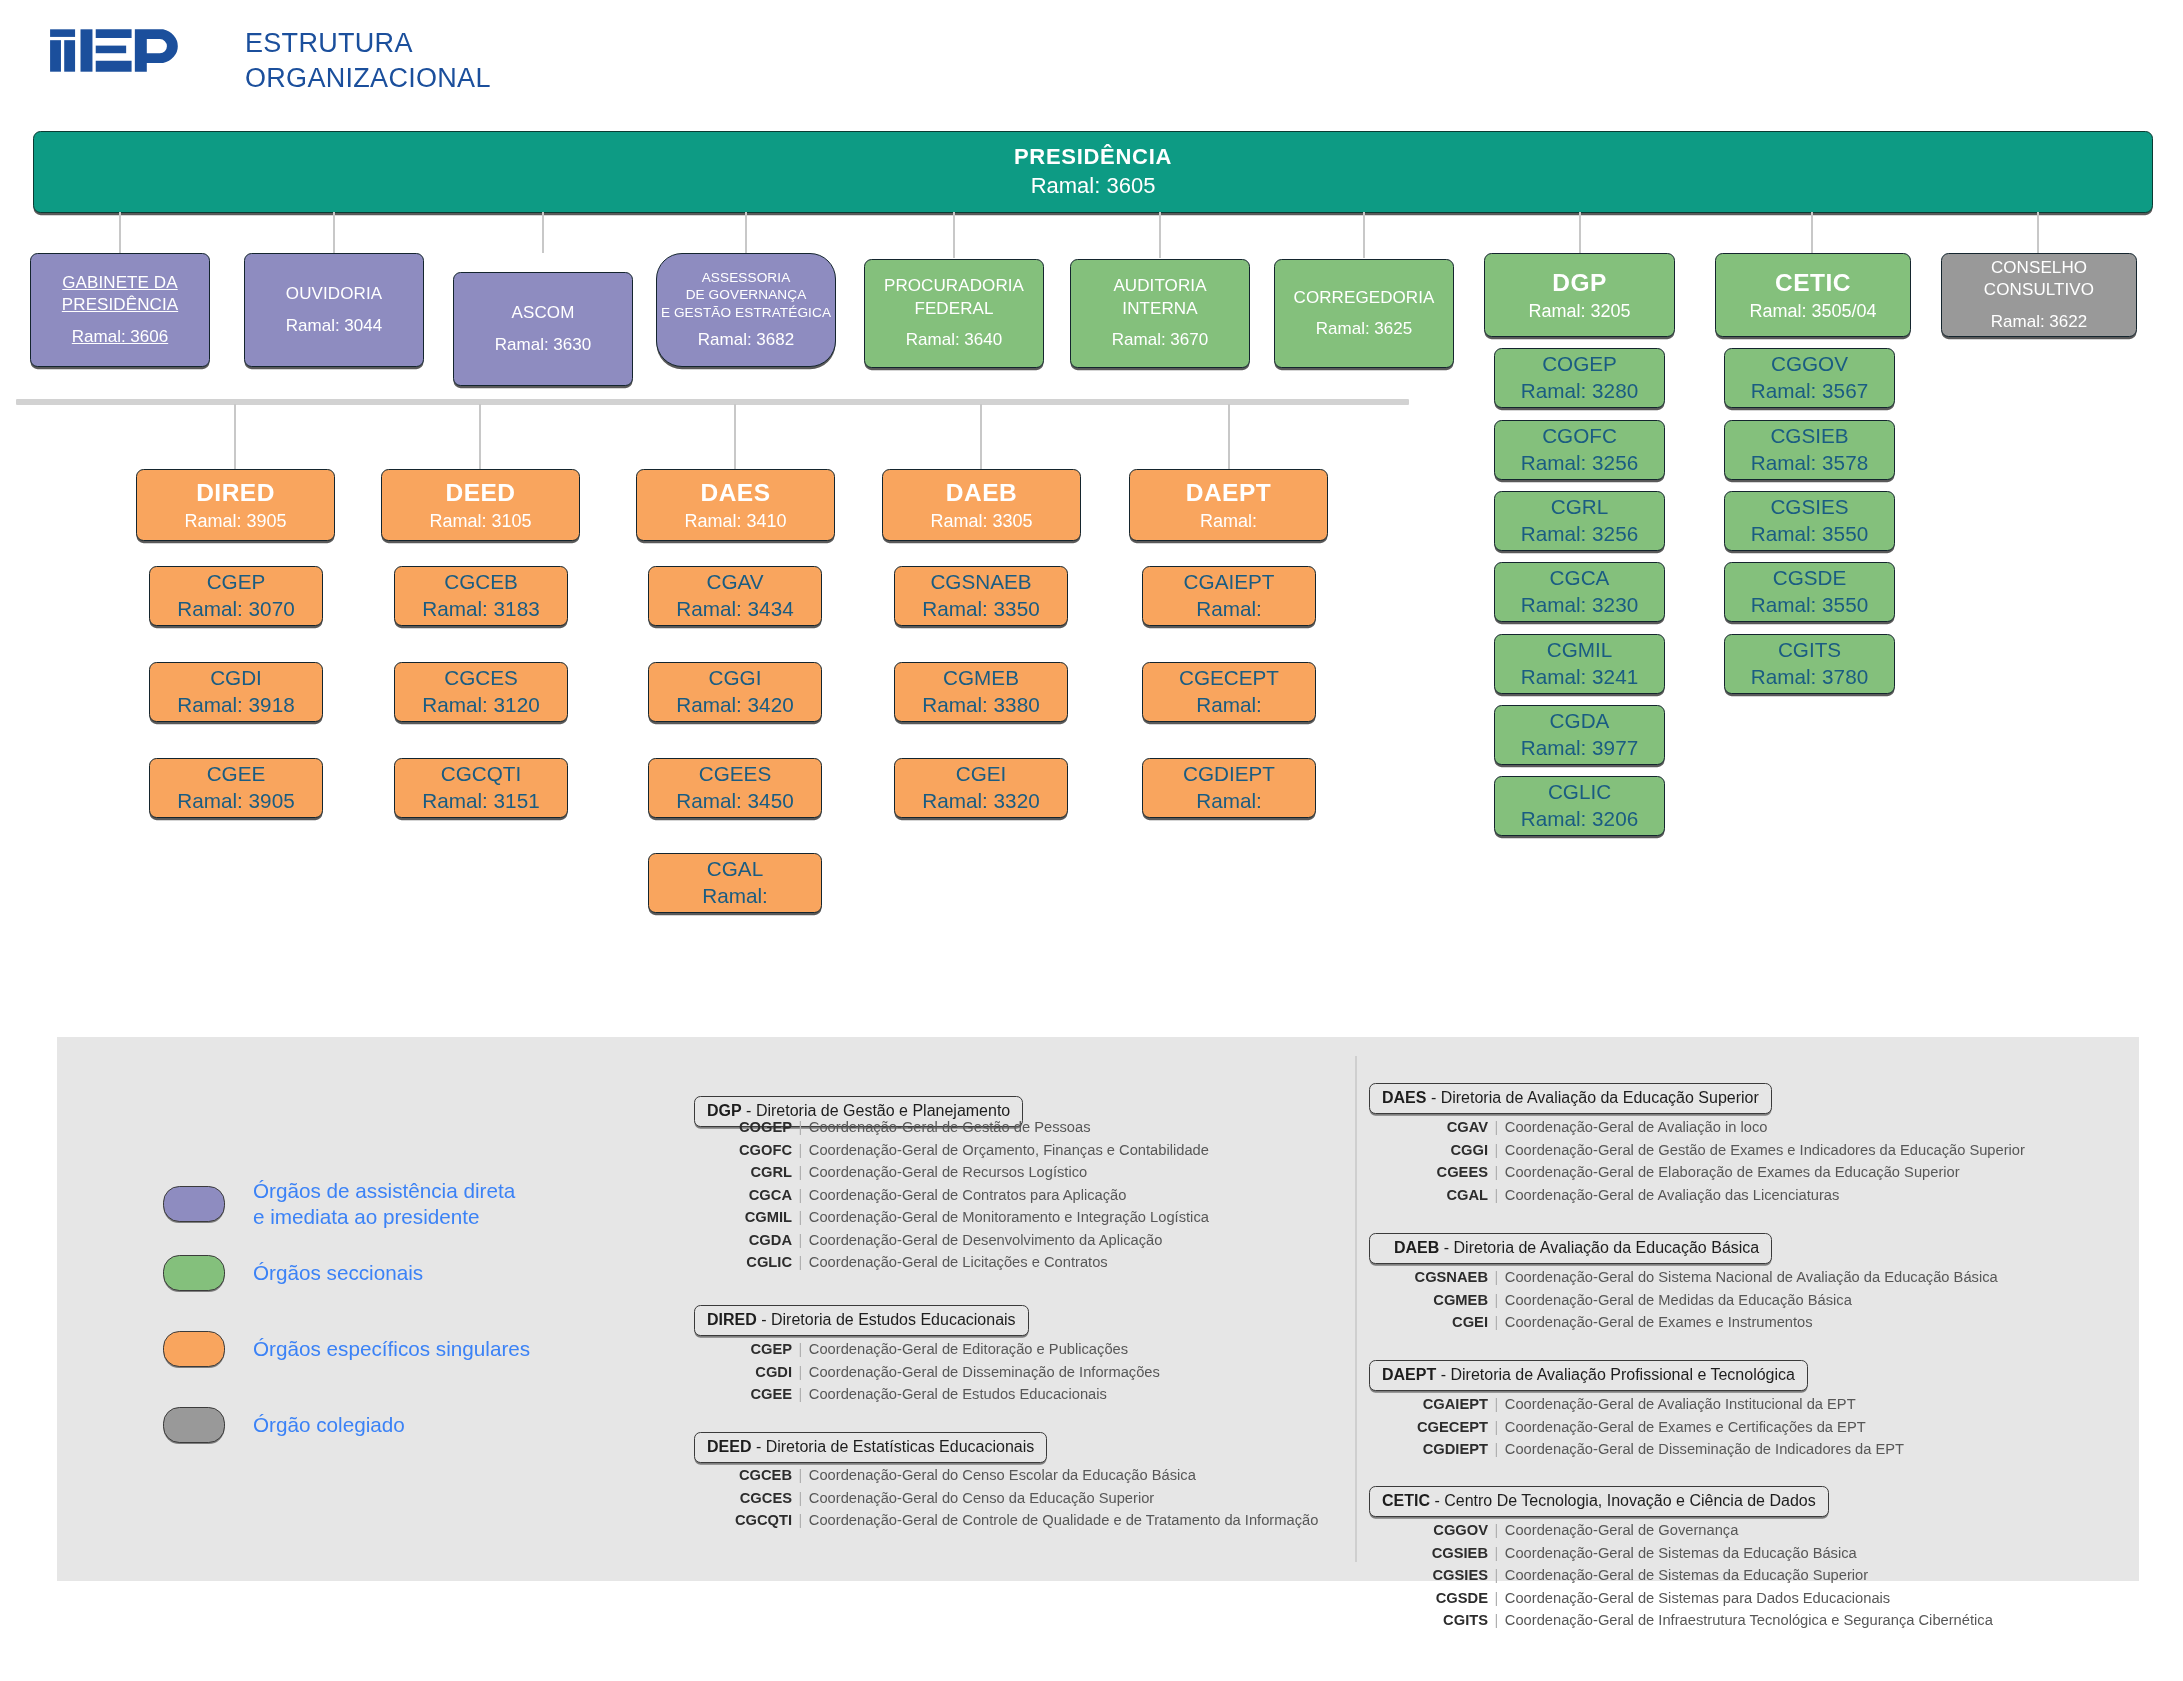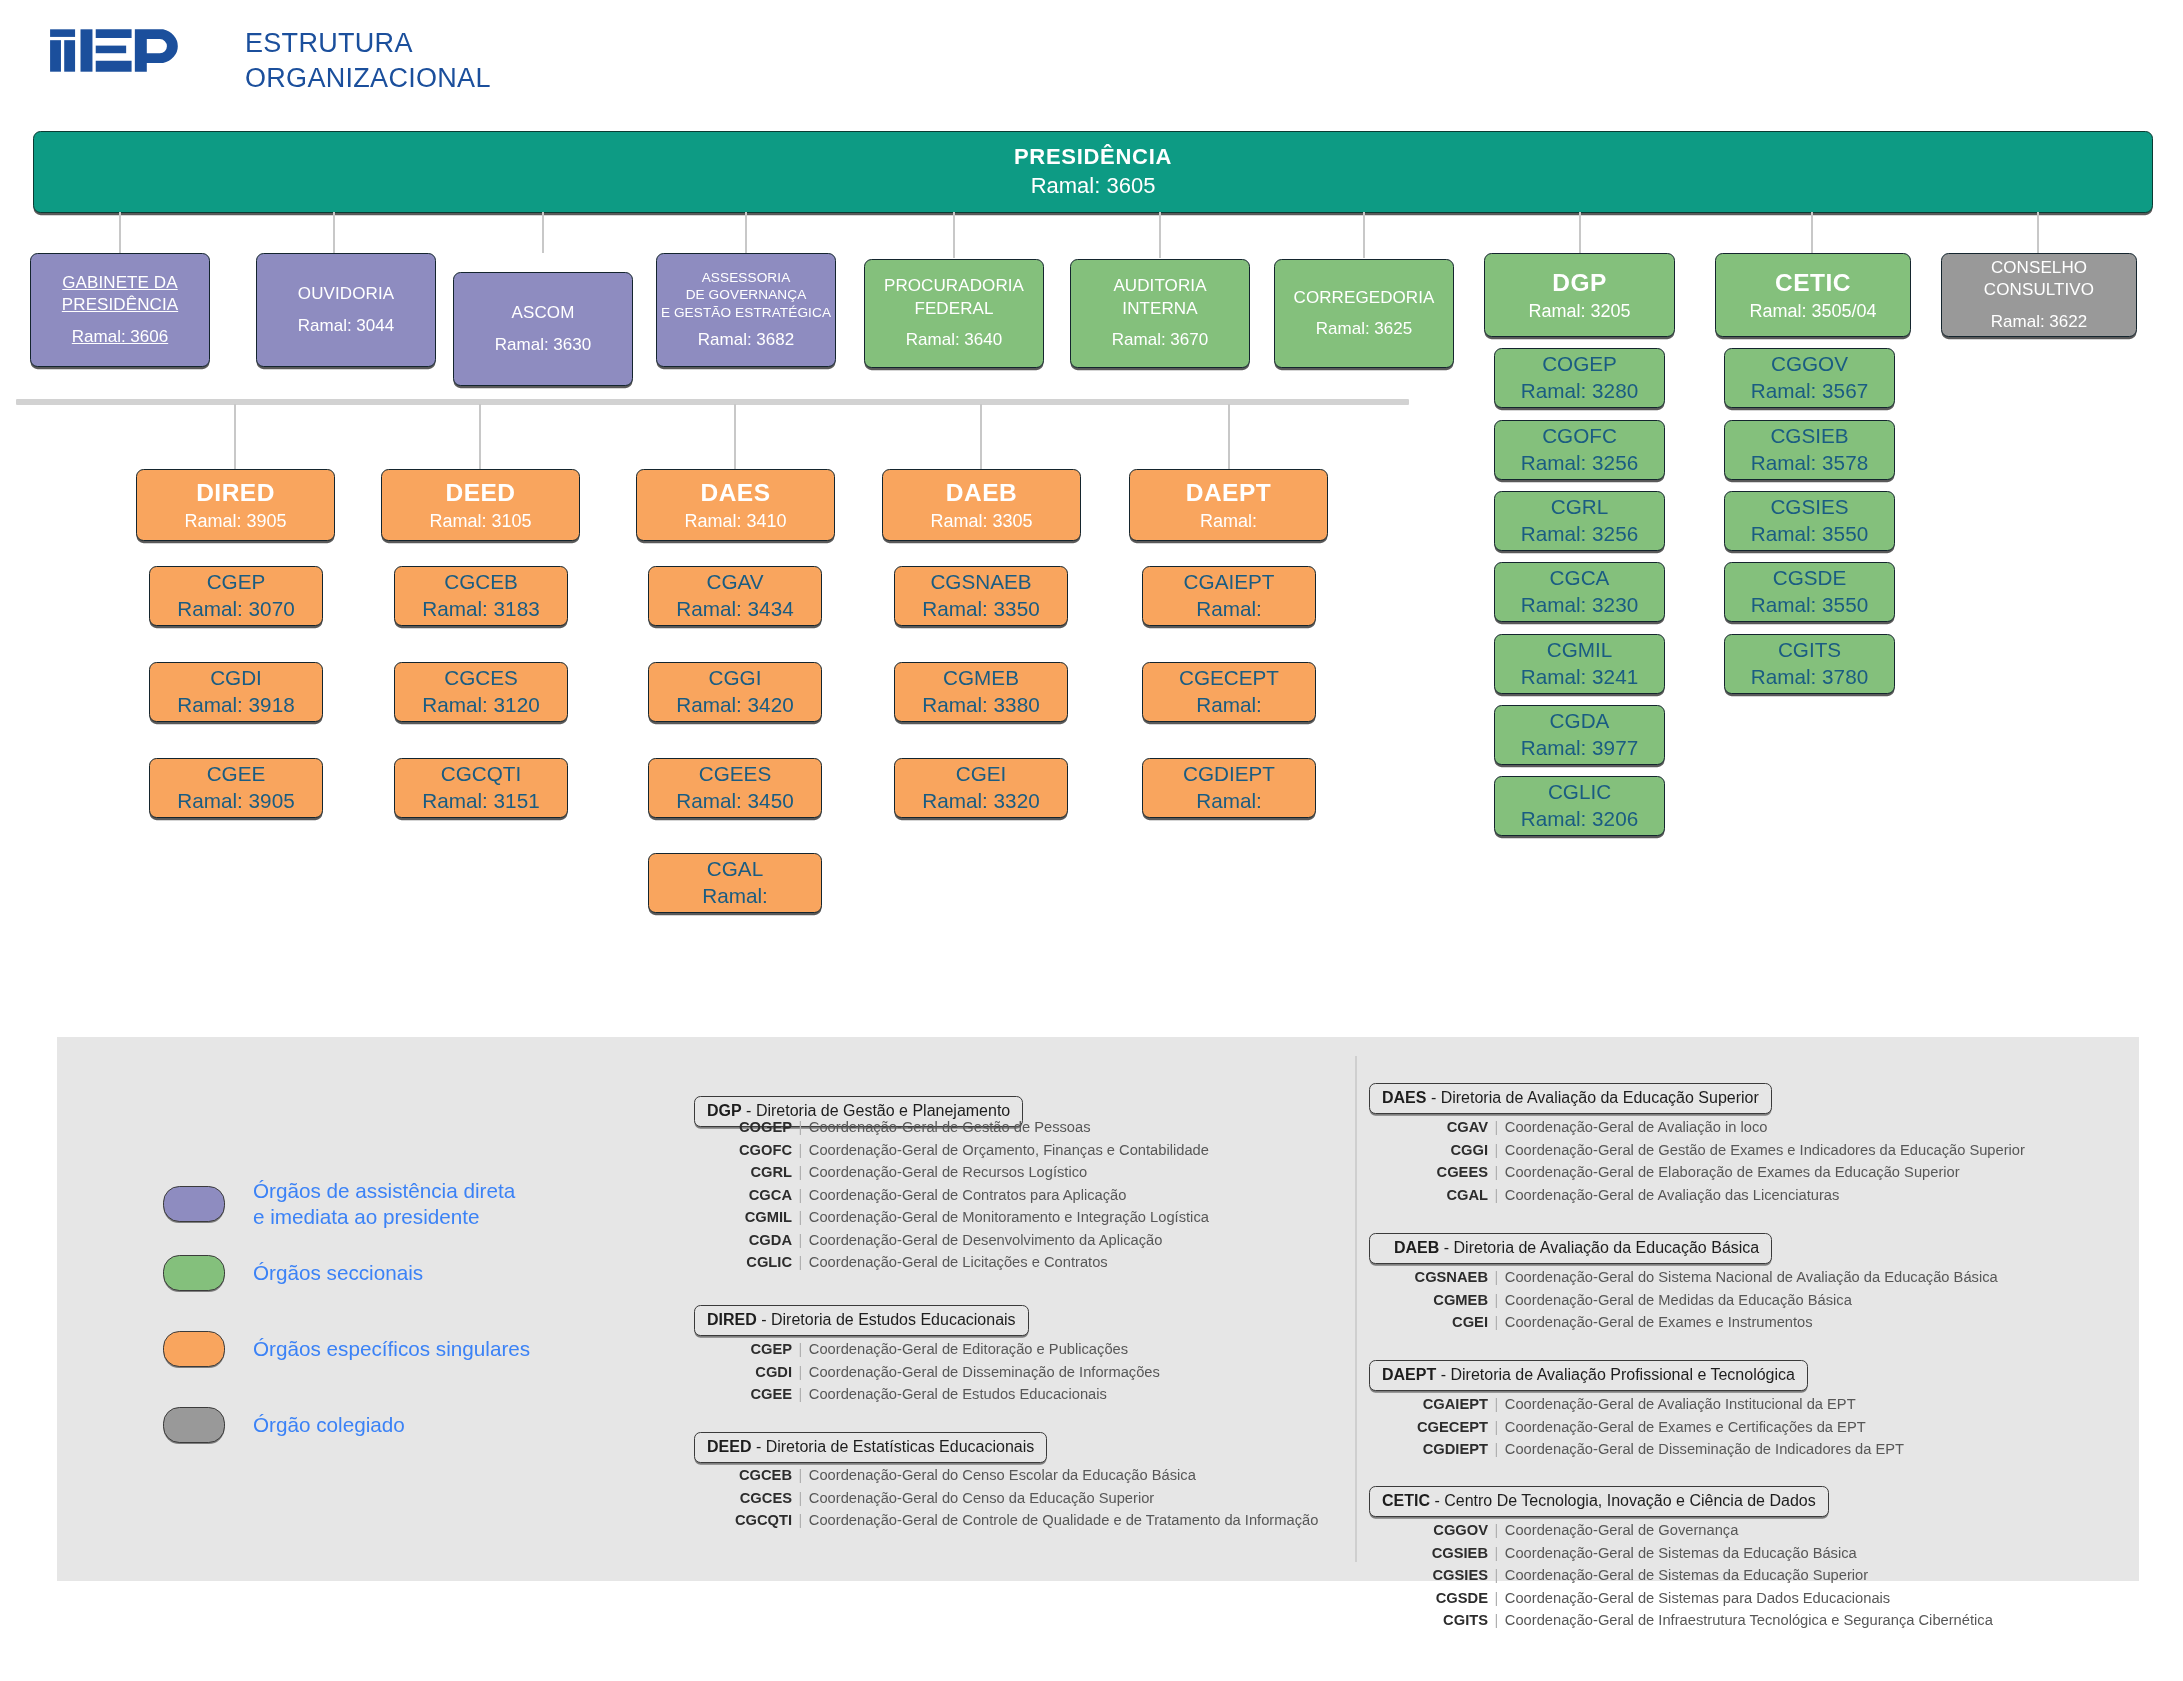--- a/index.html
+++ b/index.html
@@ -116,31 +116,31 @@
 <div id="chart">
     <div class="node n-pres" style="position: absolute; left: 33px; top: 131px; width: 2120px; height: 82px;">
       <span class="ttl">PRESIDÊNCIA</span>
       <span class="ram">Ramal: 3605</span>
     </div>
     <div class="node n-purple row1" style="position: absolute; left: 30px; top: 253px; width: 180px; height: 114px; text-decoration: underline;">
       <span class="ttl">GABINETE DA<br>PRESIDÊNCIA</span>
       <span class="ram">Ramal: 3606</span>
     </div>
     <div class="vline" style="position: absolute; left: 119px; top: 212px; height: 41px;"></div>
-    <div class="node n-purple row1" style="position: absolute; left: 244px; top: 253px; width: 180px; height: 114px; margin-left: 12px;">
+    <div class="node n-purple row1" style="position: absolute; left: 244px; top: 253px; width: 180px; height: 114px;">
       <span class="ttl">OUVIDORIA</span>
       <span class="ram">Ramal: 3044</span>
     </div>
     <div class="vline" style="position: absolute; left: 333px; top: 212px; height: 41px;"></div>
     <div class="node n-purple row1" style="position: absolute; left: 453px; top: 253px; width: 180px; height: 114px; margin-top: 19px;">
       <span class="ttl">ASCOM</span>
       <span class="ram">Ramal: 3630</span>
     </div>
     <div class="vline" style="position: absolute; left: 542px; top: 212px; height: 41px;"></div>
-    <div class="node n-purple row1 compact" style="position: absolute; left: 656px; top: 253px; width: 180px; height: 114px;">
+    <div class="node n-purple row1 compact" style="position: absolute; left: 656px; top: 253px; width: 180px; height: 114px; border-radius: 26px;">
       <span class="ttl">ASSESSORIA<br>DE GOVERNANÇA<br>E GESTÃO ESTRATÉGICA</span>
       <span class="ram">Ramal: 3682</span>
     </div>
     <div class="vline" style="position: absolute; left: 745px; top: 212px; height: 41px;"></div>
     <div class="node n-green row1" style="position: absolute; left: 864px; top: 259px; width: 180px; height: 109px;">
       <span class="ttl">PROCURADORIA<br>FEDERAL</span>
       <span class="ram">Ramal: 3640</span>
     </div>
     <div class="vline" style="position: absolute; left: 953px; top: 212px; height: 46px;"></div>
     <div class="node n-green row1" style="position: absolute; left: 1070px; top: 259px; width: 180px; height: 109px;">

